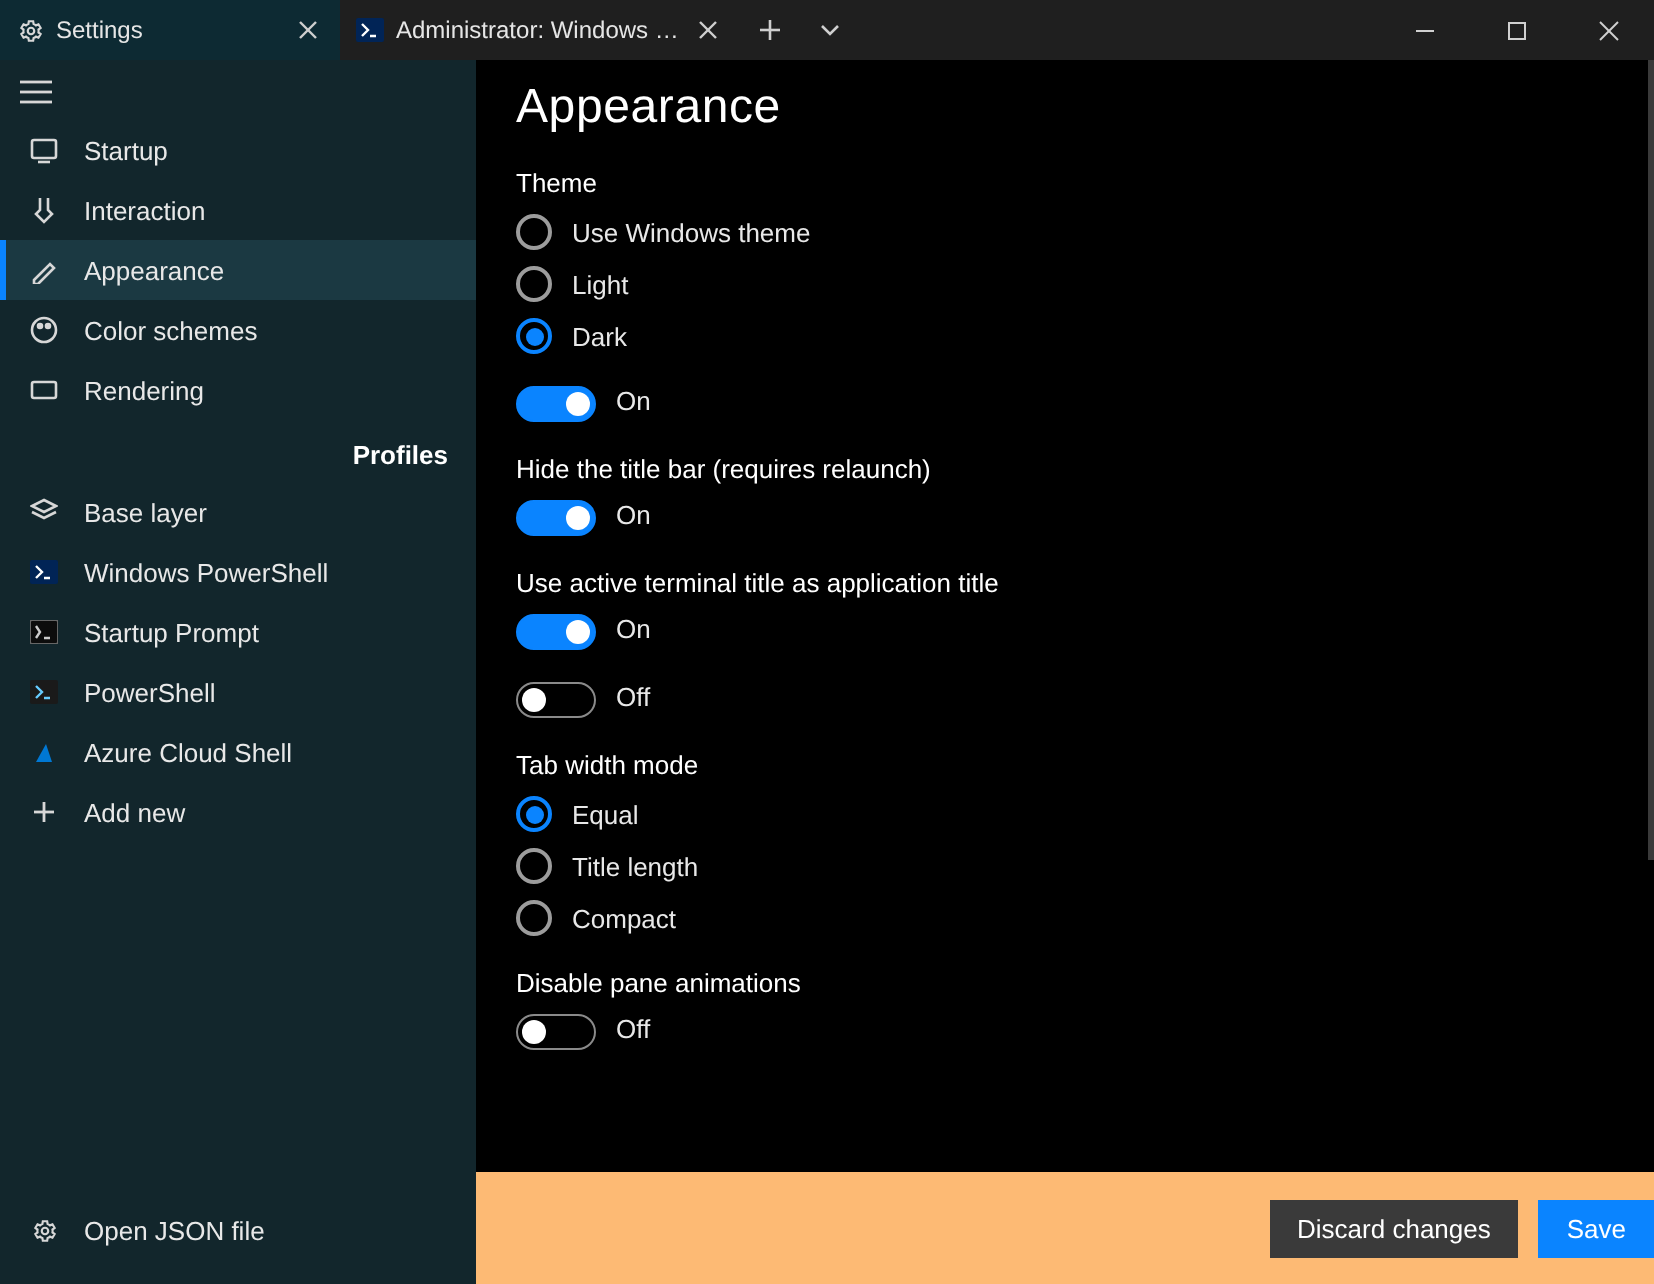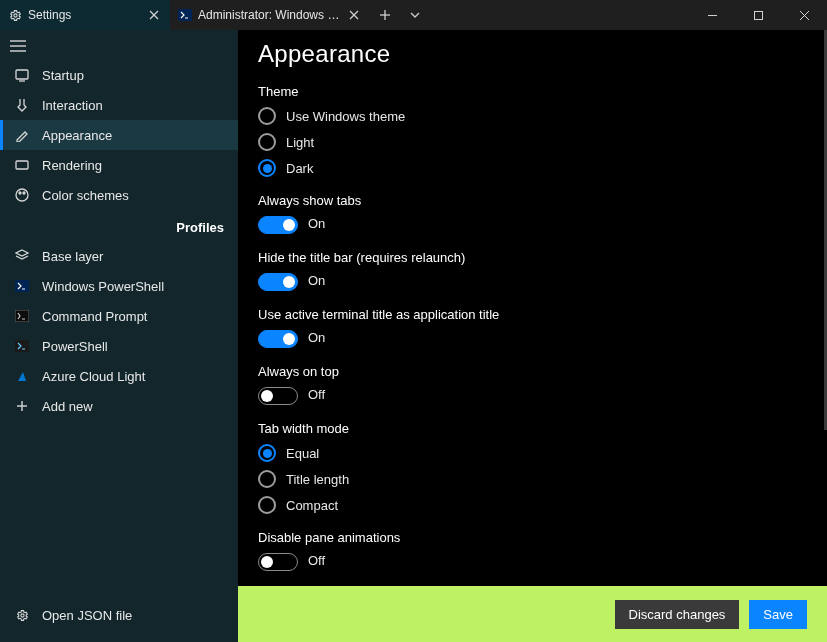--- a/index.html
+++ b/index.html
@@ -68,22 +68,22 @@
       background:#000; border:1px solid #8a8a8a; position:relative;
     }
     .toggle .knob { position:absolute; top:2px; left:2px; width:12px; height:12px; border-radius:50%; background:#fff; }
     .toggle.on { background:#0a84ff; border-color:#0a84ff; }
     .toggle.on .knob { left:auto; right:2px; }
     .toggle-state { font-size:13px; color:#e8e8e8; }
     .section { margin-bottom: 16px; }
     
     .footer {
       position:absolute; bottom:0; left:0; right:0;
-      height:56px; background:#bef264;
-      display:flex; align-items:center; justify-content:flex-end; gap:10px; padding:0 20px;
+      height:56px; background:#fdba74;
+      display:flex; align-items:center; justify-content:flex-end; gap:10px; padding:0 0;
     }
     .btn {
       padding: 7px 14px; font-size:13px; border:none; cursor:default;
       color:#fff;
     }
     .btn-secondary { background:#3a3a3a; }
     .btn-primary { background:#0a84ff;text-align:right; }
     
     .scroll-track { position:absolute; right:0; top:0; bottom:56px; width:6px; }
     .scroll-thumb { position:absolute; right:0; top:0; width:3px; height:400px; background:#3a3a3a; }
@@ -188,35 +188,35 @@
       <span class="icon">
           <svg width="14" height="14" viewBox="0 0 14 14" fill="none" stroke="#d7d7d7" stroke-width="1.3">
             <path d="M2 12l8-8 2 2-8 8H2v-2z"></path>
           </svg>
         </span>
       <span>Appearance</span>
     </div>
     <div class="nav-item">
       <span class="icon">
           <svg width="14" height="14" viewBox="0 0 14 14" fill="none" stroke="#d7d7d7" stroke-width="1.3">
-            <rect x="1" y="3" width="12" height="8" rx="1"></rect>
-          </svg>
-        </span>
-      <span>Rendering</span>
-    </div>
-    <div class="nav-item">
-      <span class="icon">
-          <svg width="14" height="14" viewBox="0 0 14 14" fill="none" stroke="#d7d7d7" stroke-width="1.3">
             <circle cx="7" cy="7" r="6"></circle>
             <circle cx="5" cy="5" r="1" fill="#d7d7d7"></circle>
             <circle cx="9" cy="5" r="1" fill="#d7d7d7"></circle>
           </svg>
         </span>
       <span>Color schemes</span>
     </div>
+    <div class="nav-item">
+      <span class="icon">
+          <svg width="14" height="14" viewBox="0 0 14 14" fill="none" stroke="#d7d7d7" stroke-width="1.3">
+            <rect x="1" y="3" width="12" height="8" rx="1"></rect>
+          </svg>
+        </span>
+      <span>Rendering</span>
+    </div>
 
     <div class="section-header">Profiles</div>
 
     <div class="nav-item">
       <span class="icon">
           <svg width="14" height="14" viewBox="0 0 14 14" fill="none" stroke="#d7d7d7" stroke-width="1.3">
             <polygon points="7,1 13,4 7,7 1,4"></polygon>
             <polyline points="1,7 7,10 13,7"></polyline>
           </svg>
         </span>
@@ -231,38 +231,38 @@
         </span>
       <span>Windows PowerShell</span>
     </div>
     <div class="nav-item">
       <span class="icon">
           <svg width="14" height="12" viewBox="0 0 14 12">
             <rect width="14" height="12" rx="1" fill="#0c0c0c" stroke="#666"></rect>
             <path d="M3 3l2 3-2 3M7 9h3" stroke="#ccc" stroke-width="1.2" fill="none"></path>
           </svg>
         </span>
-      <span>Command Prompt</span>
+      <span>Startup Prompt</span>
     </div>
     <div class="nav-item">
       <span class="icon">
           <svg width="14" height="12" viewBox="0 0 14 12">
             <rect width="14" height="12" rx="1" fill="#1a1a1a"></rect>
             <path d="M3 3l3 3-3 3M7 9h3" stroke="#66ccff" stroke-width="1.2" fill="none"></path>
           </svg>
         </span>
       <span>PowerShell</span>
     </div>
     <div class="nav-item">
       <span class="icon">
           <svg width="14" height="12" viewBox="0 0 14 12">
             <polygon points="3,11 8,2 11,11" fill="#0078d4"></polygon>
           </svg>
         </span>
-      <span>Azure Cloud Light</span>
+      <span>Azure Cloud Shell</span>
     </div>
     <div class="nav-item">
       <span class="icon">
           <svg width="12" height="12" viewBox="0 0 12 12" stroke="#d7d7d7" stroke-width="1.4">
             <line x1="6" y1="1" x2="6" y2="11"></line>
             <line x1="1" y1="6" x2="11" y2="6"></line>
           </svg>
         </span>
       <span>Add new</span>
     </div>
@@ -295,21 +295,20 @@
       </div>
       <div class="radio-row selected">
         <span class="radio-outer">
             <span class="radio-inner"></span>
           </span>
         <span class="radio-label">Dark</span>
       </div>
     </div>
 
     <div class="section">
-      <div class="group-label">Always show tabs</div>
       <div class="toggle-row">
         <div class="toggle on">
             <div class="knob"></div>
           </div>
         <span class="toggle-state">On</span>
       </div>
     </div>
 
     <div class="section">
       <div class="group-label">Hide the title bar (requires relaunch)</div>
@@ -325,21 +324,20 @@
       <div class="group-label">Use active terminal title as application title</div>
       <div class="toggle-row">
         <div class="toggle on">
             <div class="knob"></div>
           </div>
         <span class="toggle-state">On</span>
       </div>
     </div>
 
     <div class="section">
-      <div class="group-label">Always on top</div>
       <div class="toggle-row">
         <div class="toggle">
             <div class="knob"></div>
           </div>
         <span class="toggle-state">Off</span>
       </div>
     </div>
 
     <div class="section">
       <div class="group-label">Tab width mode</div>

